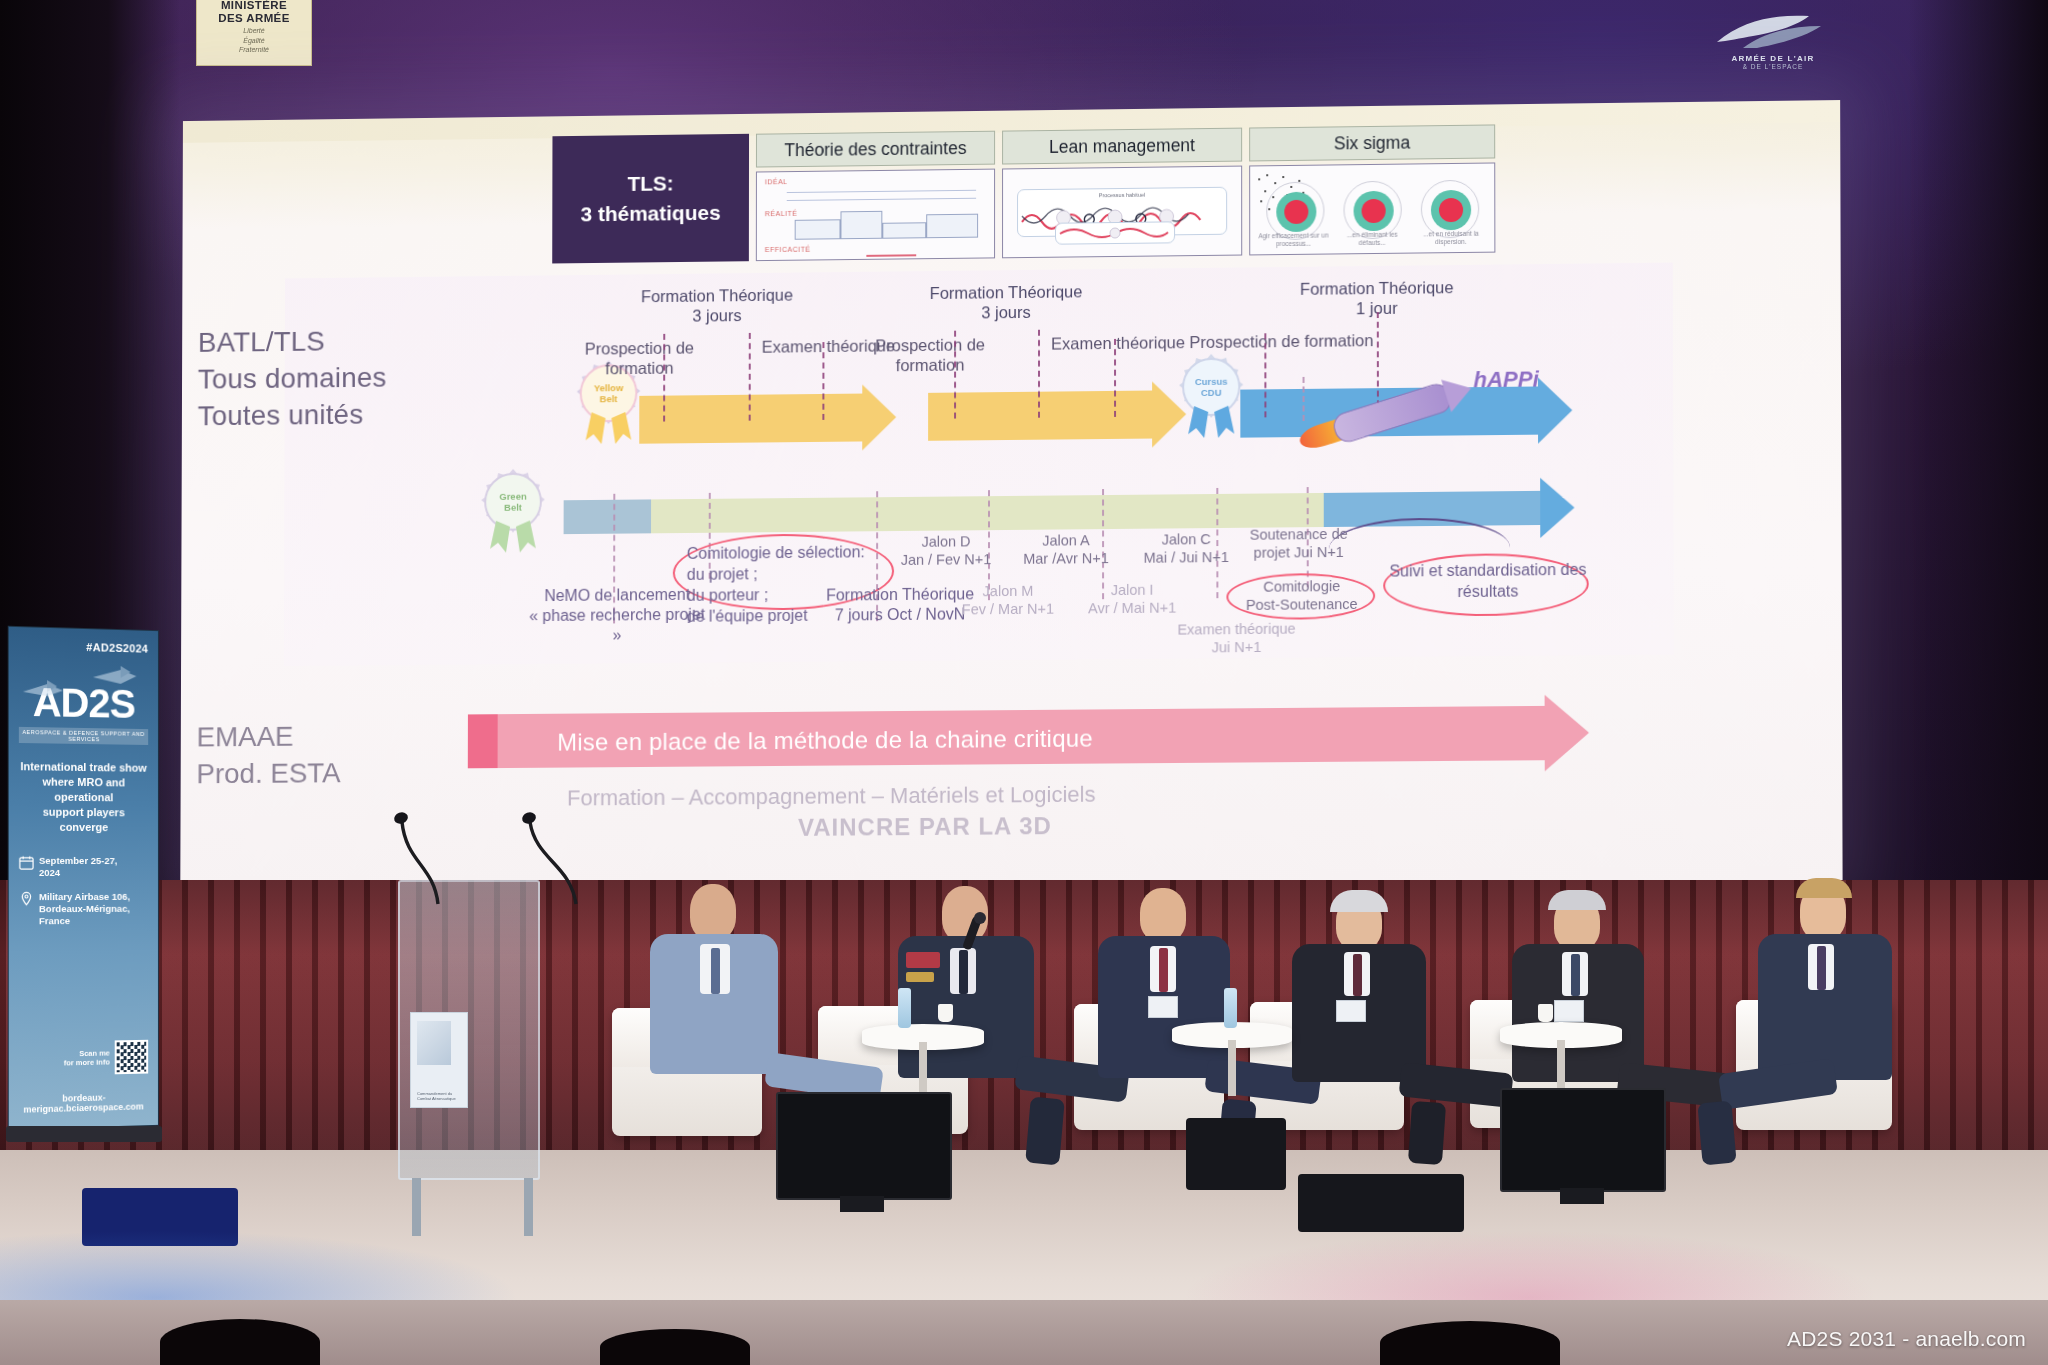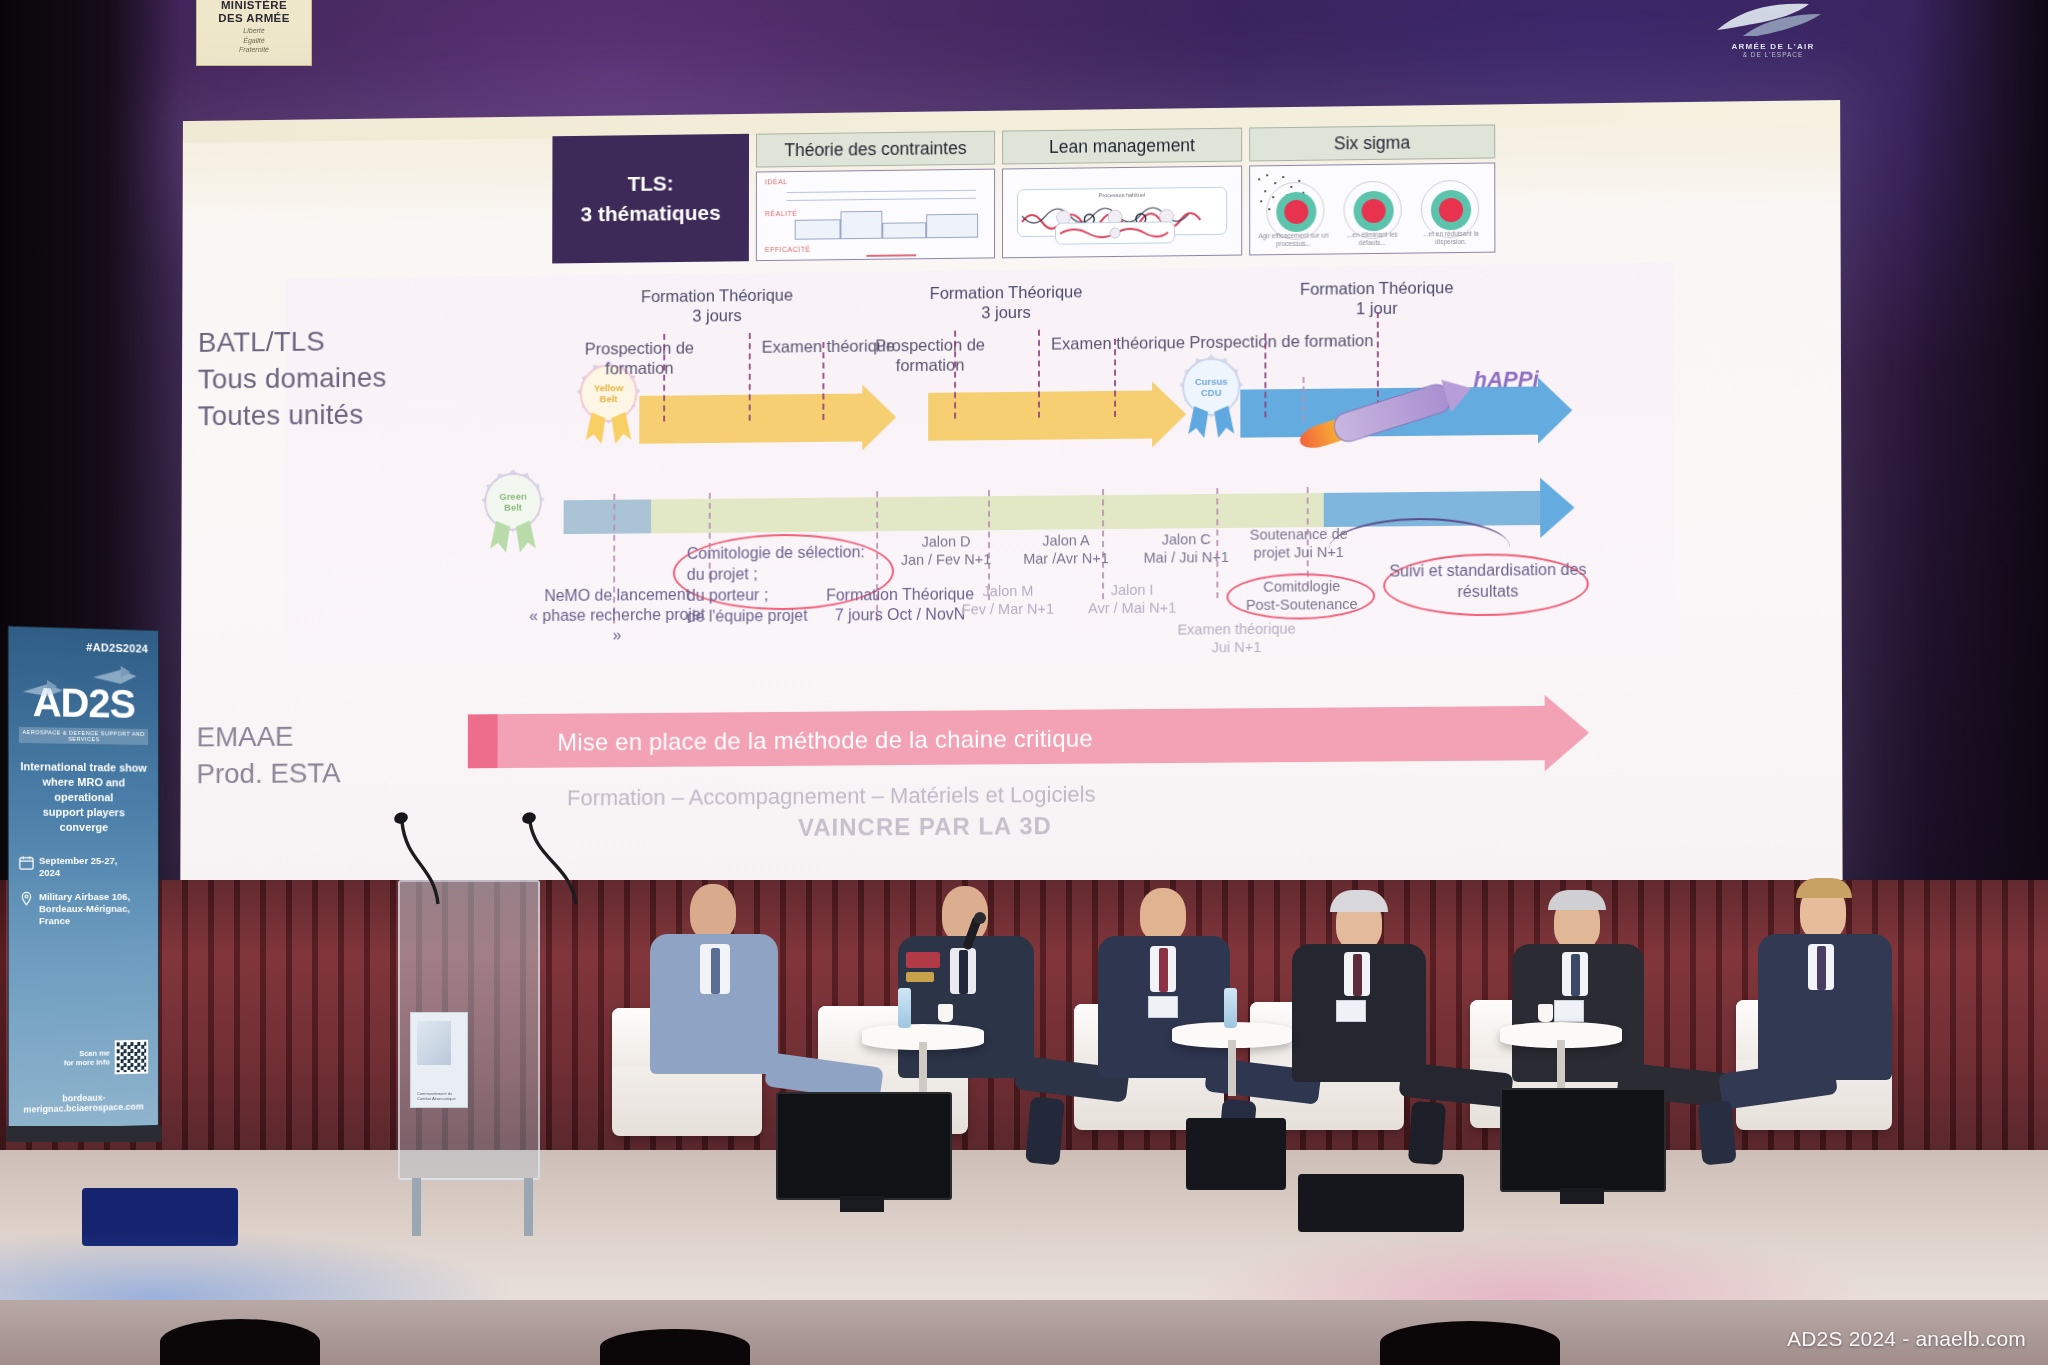--- a/index.html
+++ b/index.html
@@ -39,21 +39,21 @@
   .min-logo{
     position:absolute; left:196px; top:-6px; width:116px; height:72px;
     background:#eee7c9; border:1px solid #c9bd8c;
     display:flex; flex-direction:column; align-items:center; justify-content:flex-start;
     padding-top:4px;
   }
   .min-logo .l1{font-size:11.5px; letter-spacing:.4px; color:#2a2a34; font-weight:600; line-height:13px;}
   .min-logo .l2{font-size:7px; color:#6d6a55; line-height:7.5px; font-style:italic; margin-top:2px;}
 
   
-  .aae-logo{ position:absolute; right:200px; top:0; width:150px; height:78px; text-align:center;}
+  .aae-logo{ position:absolute; right:200px; top:12px; width:150px; height:78px; text-align:center;}
   .aae-logo .wing{ display:block; margin:0 auto;}
   .aae-logo .t1{font-size:8px; color:#dfe6ef; letter-spacing:1.3px; font-weight:700; margin-top:2px;}
   .aae-logo .t2{font-size:6.5px; color:#b9c3d3; letter-spacing:1px;}
 
   
   .slide-title{
     position:absolute; left:0; right:0; top:14px; text-align:center;
     font-size:43px; font-weight:700; letter-spacing:.3px;
     color:#f4f3e2; text-shadow:0 0 10px rgba(120,200,220,.55), 0 2px 3px rgba(0,0,0,.5);
   }
@@ -692,14 +692,14 @@
   <div class="speaker" style="left:1298px; top:1174px; width:166px; height:58px;"></div>
   <div class="speaker" style="left:82px; top:1188px; width:156px; height:58px; background:#16236e;"></div>
 
   <div class="glow-blue"></div>
   <div class="glow-pink"></div>
   <div class="floor-front"></div>
   <div class="aud" style="left:160px; width:160px; height:46px;"></div>
   <div class="aud" style="left:600px; width:150px; height:36px;"></div>
   <div class="aud" style="left:1380px; width:180px; height:44px;"></div>
 
-  <div class="watermark">AD2S 2024 - anaelb.com</div>
+  <div class="watermark">AD2S 2031 - anaelb.com</div>
 </div>
 
 </body></html>

